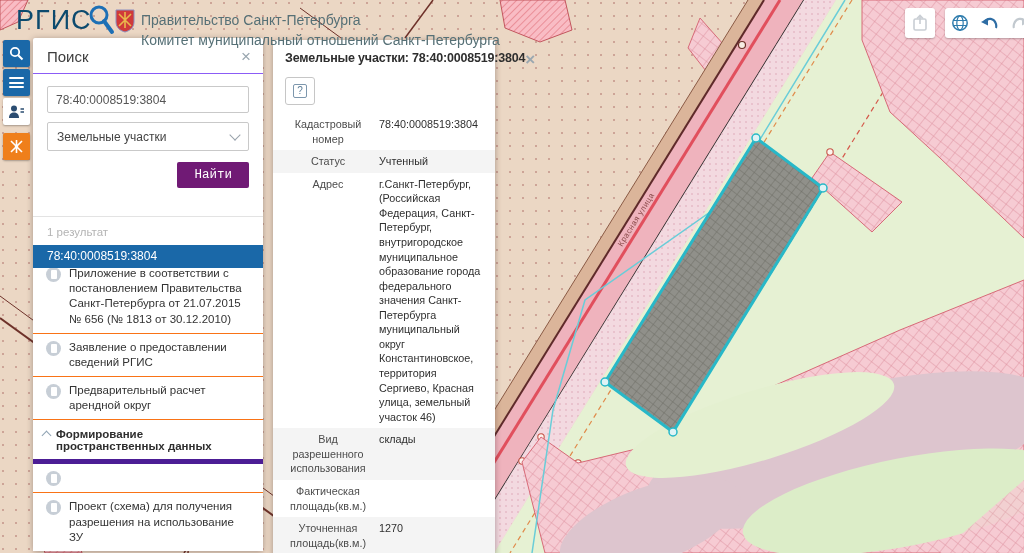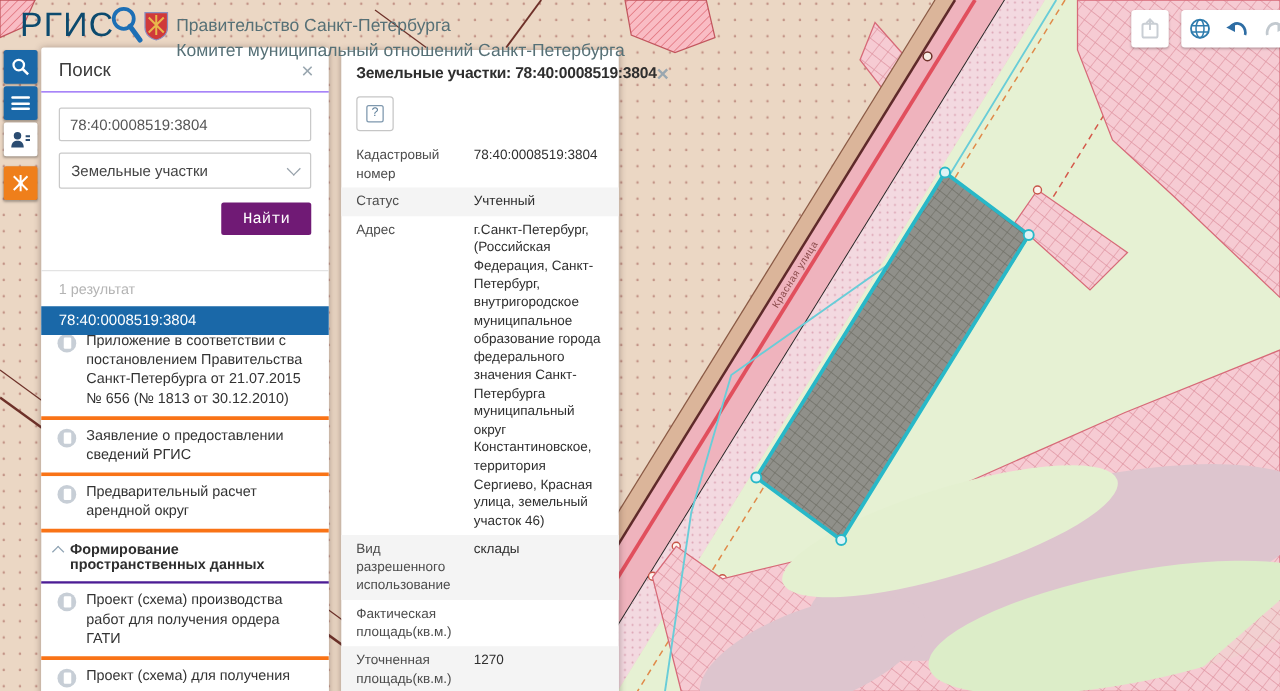--- a/index.html
+++ b/index.html
@@ -44,40 +44,40 @@
   .select{margin-top:9px;height:27px;border:1px solid #c9c9c9;border-radius:2px;display:flex;align-items:center;
     justify-content:space-between;padding:0 9px;font-size:12px;color:#444;cursor:pointer;}
   .sel-chev{width:7px;height:7px;border-right:1.5px solid #98a2ab;border-bottom:1.5px solid #98a2ab;
     transform:rotate(45deg);margin-top:-4px;}
   .btn-row{margin-top:11px;text-align:right;}
   .find-btn{background:#701a75;color:#fff;border:none;border-radius:2px;font-size:12.5px;
     padding:6px 17px;font-family:Liberation Mono, monospace;cursor:pointer;}
   .results-count{padding:9px 14px 7px;font-size:11.5px;color:#b4b4b4;border-top:1px solid #e3e3e3;margin-top:17px;}
   .selected-result{position:relative;z-index:2;background:#1a68a8;color:#fff;font-size:12px;padding:4px 14px 5px;cursor:pointer;}
   .list-item{display:flex;gap:8px;padding:6px 12px 6px 13px;font-size:11.5px;color:#333;line-height:1.32;
-    border-bottom:3px solid #f97316;background:#fff;cursor:pointer;}
+    border-bottom:1px solid #f97316;background:#fff;cursor:pointer;}
   .list-item.overlap{margin-top:-8px;}
   .doc-icon{flex:none;width:15px;height:15px;background:#c7ced6;border-radius:50%;position:relative;margin-top:1px;}
   .doc-icon i{position:absolute;left:4.5px;top:3px;width:6px;height:9px;background:#fff;border-radius:1px;}
   .list-section{display:flex;gap:6px;padding:8px 12px 7px 10px;font-size:11.5px;font-weight:bold;color:#2e2e2e;
-    border-bottom:2px solid #4c1d95;cursor:pointer;}
+    border-bottom:5px solid #4c1d95;cursor:pointer;}
   .chev{flex:none;width:6px;height:6px;border-left:1.5px solid #8fa3b3;border-top:1.5px solid #8fa3b3;
     transform:rotate(45deg);margin-top:4px;}
   .search-panel > div:last-child .list-item:last-child{border-bottom:none;}
 
   .details-header{display:flex;justify-content:space-between;align-items:flex-start;
     padding:11px 18px 8px 12px;font-size:12.5px;font-weight:bold;color:#2e2e2e;}
   .details-header .title{white-space:nowrap;letter-spacing:-0.2px;}
   .tool-btn{margin:1px 0 8px 12px;width:28px;height:26px;background:#fff;border:1px solid #c6c6c6;border-radius:3px;
     display:flex;align-items:center;justify-content:center;cursor:pointer;}
   .q-box{font-size:10px;color:#5b7c97;border:1px solid #7d97ad;border-radius:2px;padding:0 3px;line-height:12px;}
   .attr-table{padding-bottom:4px;}
   .attr-row{display:flex;padding:4px 10px 4px 12px;font-size:10.8px;line-height:1.35;}
   .attr-row:nth-child(even){background:#f4f4f4;}
-  .attr-label{width:94px;flex:none;color:#4c4c4c;padding-right:8px;box-sizing:border-box;}
+  .attr-label{width:94px;flex:none;color:#4c4c4c;padding-right:8px;box-sizing:border-box;text-align:center;}
   .attr-value{flex:1;color:#2f2f2f;}
 </style>
 </head>
 <body>
 
 <div id="app">
 
   <svg class="map" width="1024" height="553" viewBox="0 0 1024 553">
     <defs>
       <pattern id="dots" width="13" height="13" patternUnits="userSpaceOnUse">
@@ -288,21 +288,20 @@
           <span>Предварительный расчет арендной округ</span>
         </div>
         <div class="list-section">
           <span class="chev"></span>
           <span>Формирование пространственных данных</span>
         </div>
         <div class="list-item">
           <span class="doc-icon">
             <i></i>
           </span>
-          <span>Проект (схема) производства работ для получения ордера ГАТИ</span>
         </div>
         <div class="list-item">
           <span class="doc-icon">
             <i></i>
           </span>
           <span>Проект (схема) для получения разрешения на использование ЗУ</span>
         </div>
       </div>
   </div>
 
@@ -321,21 +320,21 @@
         </div>
         <div class="attr-row">
           <div class="attr-label">Статус</div>
           <div class="attr-value">Учтенный</div>
         </div>
         <div class="attr-row">
           <div class="attr-label">Адрес</div>
           <div class="attr-value">г.Санкт-Петербург, (Российская Федерация, Санкт-Петербург, внутригородское муниципальное образование города федерального значения Санкт-Петербурга муниципальный округ Константиновское, территория Сергиево, Красная улица, земельный участок 46)</div>
         </div>
         <div class="attr-row">
-          <div class="attr-label">Вид разрешенного использование</div>
+          <div class="attr-label">Вид разрешенного использования</div>
           <div class="attr-value">склады</div>
         </div>
         <div class="attr-row">
           <div class="attr-label">Фактическая площадь(кв.м.)</div>
           <div class="attr-value"></div>
         </div>
         <div class="attr-row">
           <div class="attr-label">Уточненная площадь(кв.м.)</div>
           <div class="attr-value">1270</div>
         </div>

